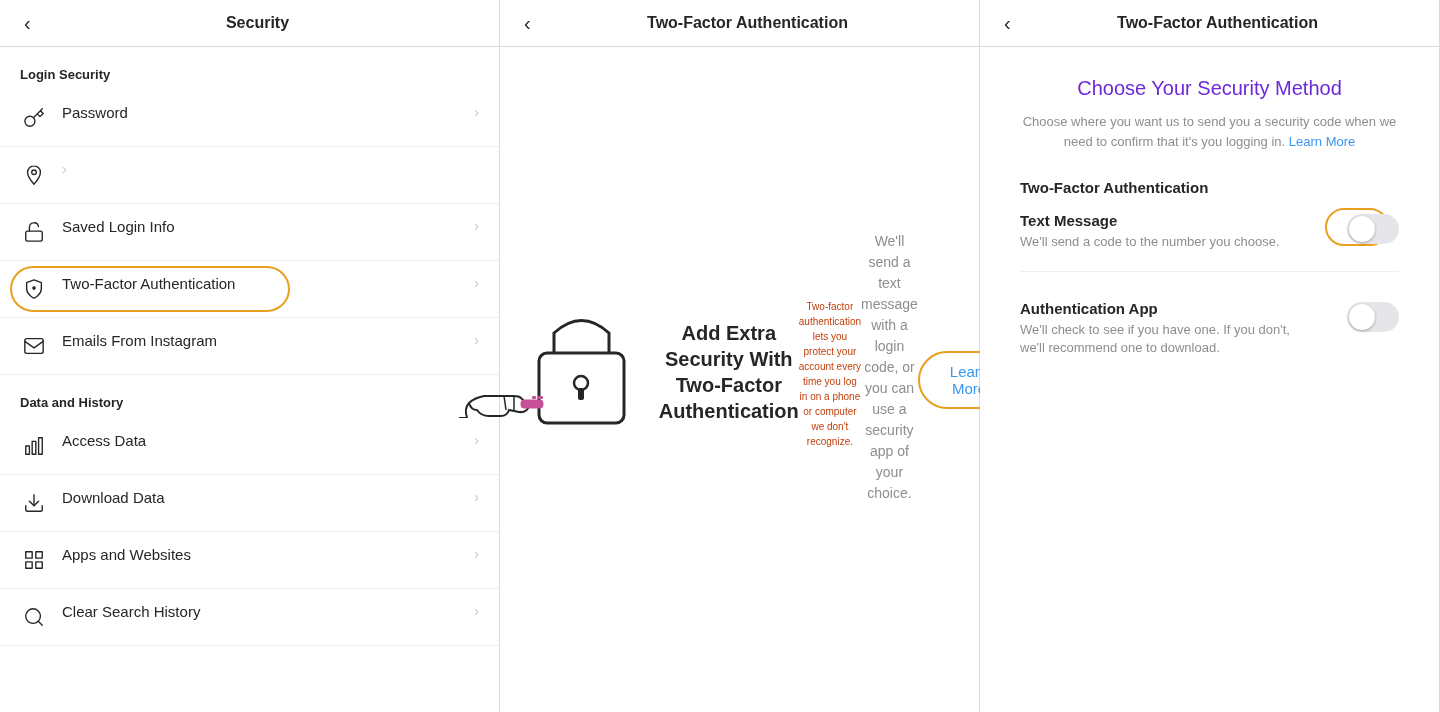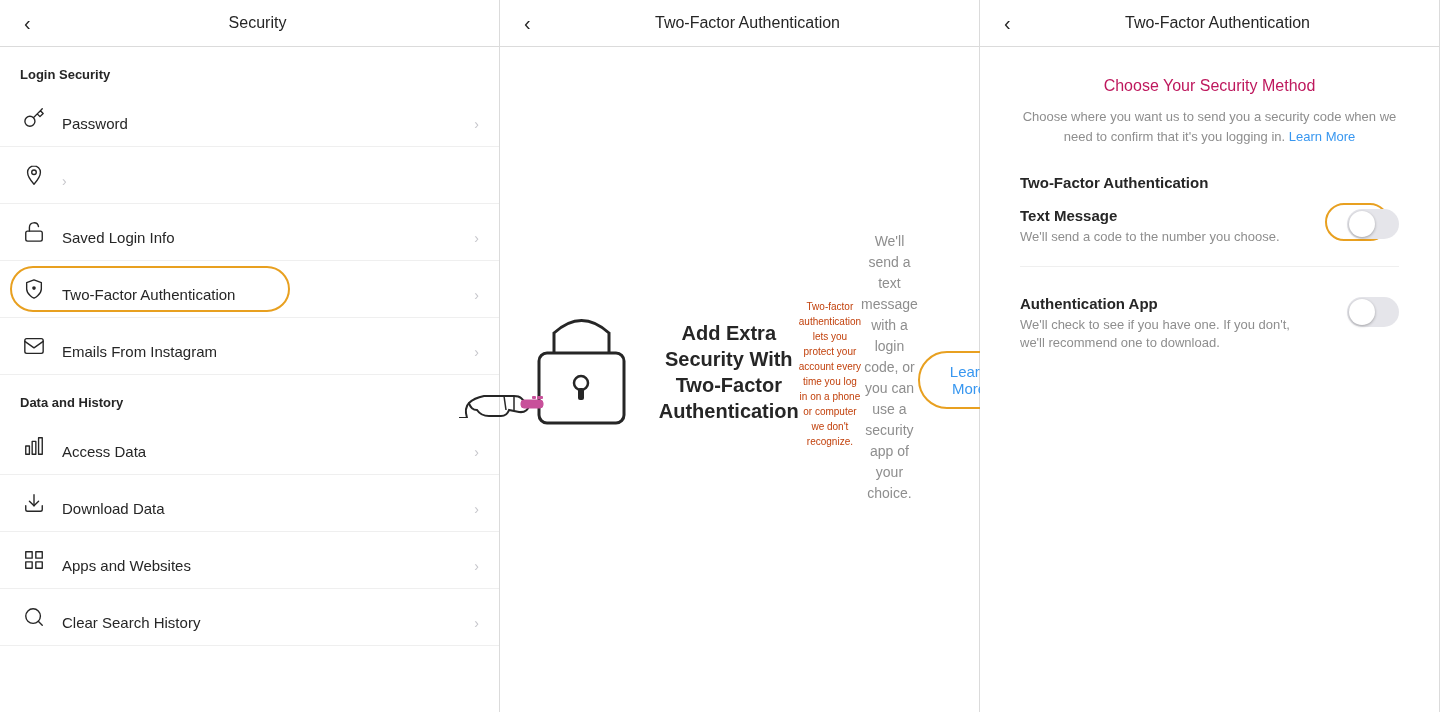--- a/index.html
+++ b/index.html
@@ -50,21 +50,21 @@
       display: flex;
       align-items: center;
       justify-content: center;
       padding: 14px 20px;
       border-bottom: 1px solid #dbdbdb;
       position: relative;
       background: #fff;
     }
     .panel-header-title {
       font-size: 16px;
-      font-weight: 400;
+      font-weight: 700;
       color: #262626;
       margin-left: 16px;
     }
     .back-btn {
       position: absolute;
       left: 16px;
       background: none;
       border: none;
       font-size: 20px;
       cursor: pointer;
@@ -76,21 +76,21 @@
     
     .section-label {
       font-size: 13px;
       font-weight: 700;
       color: #262626;
       padding: 20px 20px 8px 20px;
     }
 
     .menu-item {
       display: flex;
-      align-items: flex-end;
+      align-items: flex-start;
       padding: 14px 20px;
       border-bottom: 1px solid #efefef;
       cursor: pointer;
       background: #fff;
       position: relative;
     }
     .menu-icon {
       width: 28px;
       height: 28px;
       display: flex;
@@ -178,23 +178,23 @@
       cursor: pointer;
       font-weight: 400;
     }
 
     
     .panel-3-body {
       flex: 1;
       padding: 30px 40px;
     }
     .p3-title {
-      font-size: 16px;
+      font-size: 20px;
       font-weight: 400;
-      color: #be185d;
+      color: #6d28d9;
       text-align: center;
       margin-bottom: 12px;
     }
     .p3-subtitle {
       font-size: 13px;
       color: #8e8e8e;
       text-align: center;
       line-height: 1.5;
       margin-bottom: 28px;
     }

